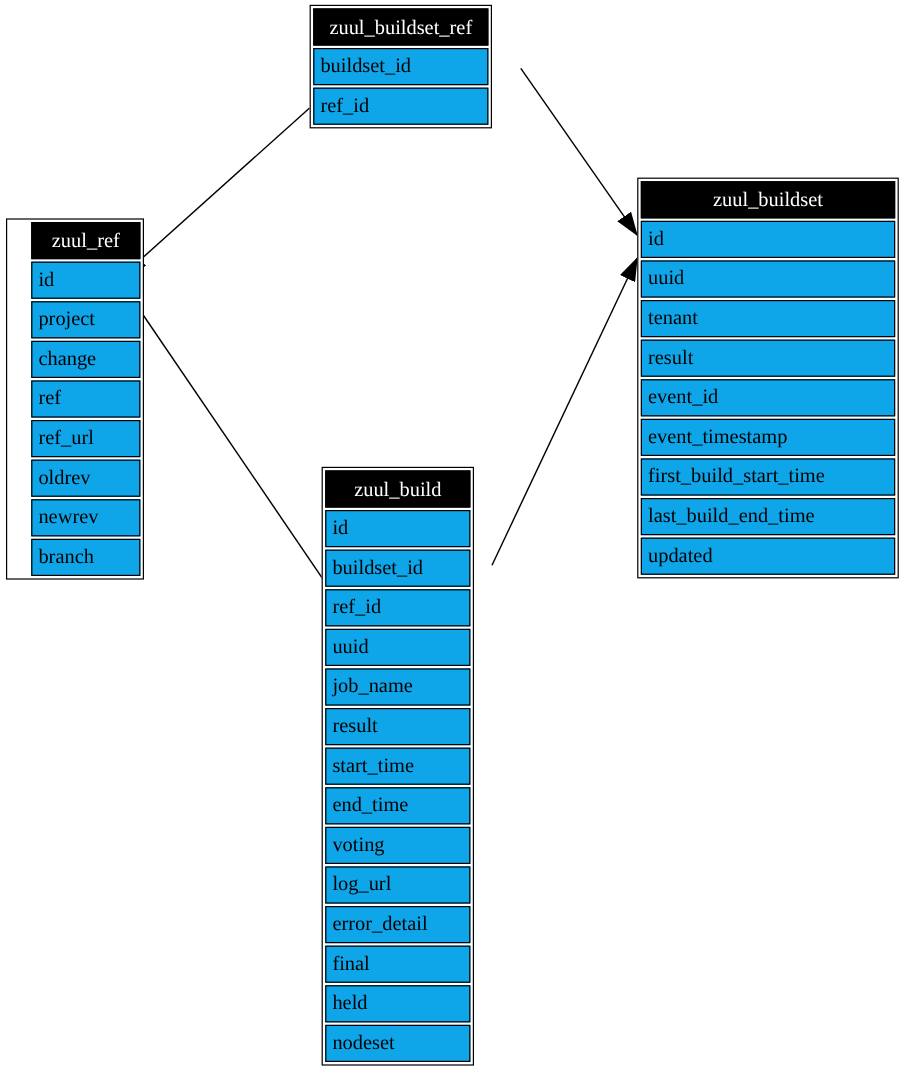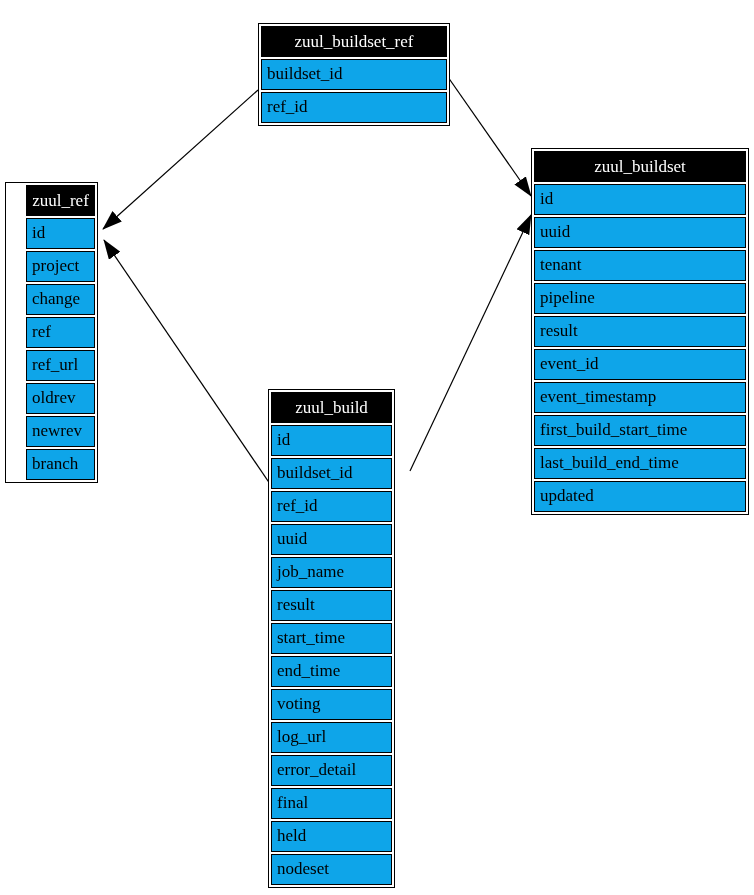--- a/index.html
+++ b/index.html
@@ -64,42 +64,41 @@
       <defs>
         <marker id="arrowhead" markerWidth="20" markerHeight="14" refX="19" refY="7" orient="auto" markerUnits="userSpaceOnUse">
           <path d="M0,0 L20,7 L0,14 z" fill="#000000"></path>
         </marker>
       </defs>
       <line x1="258" y1="90" x2="103" y2="229" stroke="#000000" stroke-width="1.2" marker-end="url(#arrowhead)"></line>
       <line x1="434" y1="57" x2="531" y2="196" stroke="#000000" stroke-width="1.2" marker-end="url(#arrowhead)"></line>
       <line x1="283" y1="503" x2="104" y2="240" stroke="#000000" stroke-width="1.2" marker-end="url(#arrowhead)"></line>
       <line x1="410" y1="471" x2="531" y2="215" stroke="#000000" stroke-width="1.2" marker-end="url(#arrowhead)"></line>
     </svg>
-    <div class="db-table" style="left: 258px; top: 23px; width: 192px;">
+    <div class="db-table" style="left: 258px; top: 4px; width: 152px;">
       <div class="hdr">zuul_buildset_ref</div>
       <div class="row">buildset_id</div>
       <div class="row">ref_id</div>
     </div>
-    <div class="db-table" style="left: 5px; top: 182px; width: 93px; padding-left: 20px;">
+    <div class="db-table" style="left: 5px; top: 182px; width: 115px; padding-left: 20px;">
       <div class="hdr">zuul_ref</div>
       <div class="row">id</div>
       <div class="row">project</div>
       <div class="row">change</div>
       <div class="row">ref</div>
       <div class="row">ref_url</div>
       <div class="row">oldrev</div>
       <div class="row">newrev</div>
       <div class="row">branch</div>
     </div>
     <div class="db-table" style="left: 531px; top: 148px; width: 218px;">
       <div class="hdr">zuul_buildset</div>
       <div class="row">id</div>
       <div class="row">uuid</div>
       <div class="row">tenant</div>
-      <div class="row">pipeline</div>
       <div class="row">result</div>
       <div class="row">event_id</div>
       <div class="row">event_timestamp</div>
       <div class="row">first_build_start_time</div>
       <div class="row">last_build_end_time</div>
       <div class="row">updated</div>
     </div>
     <div class="db-table" style="left: 268px; top: 389px; width: 127px;">
       <div class="hdr">zuul_build</div>
       <div class="row">id</div>

